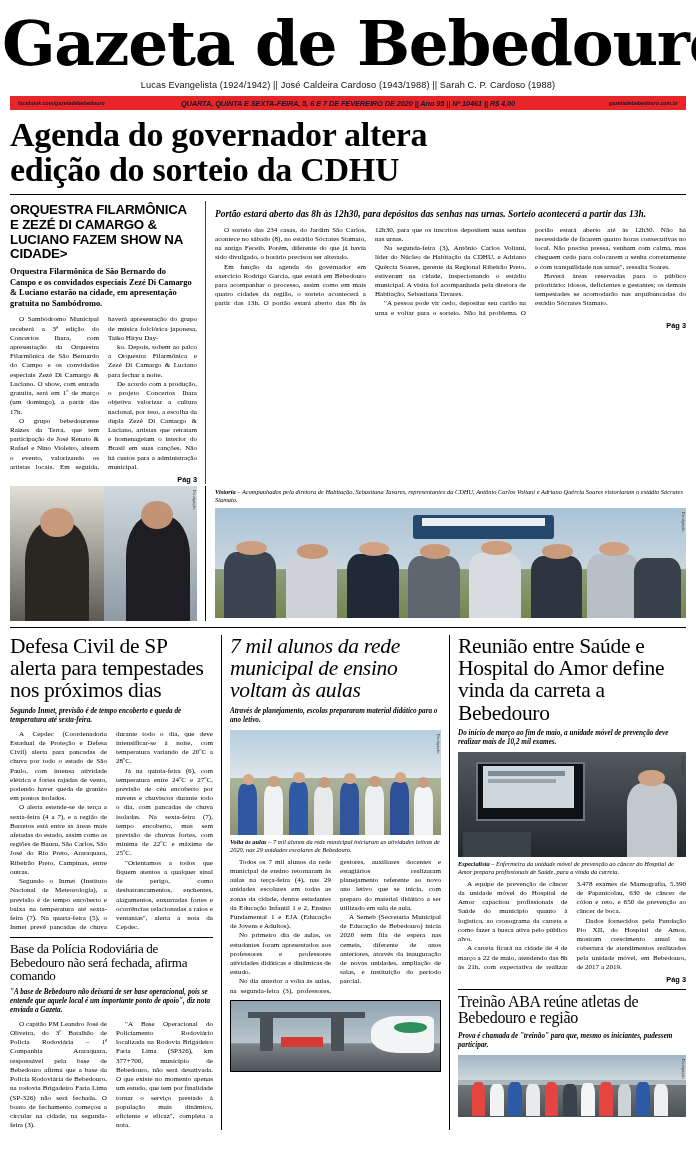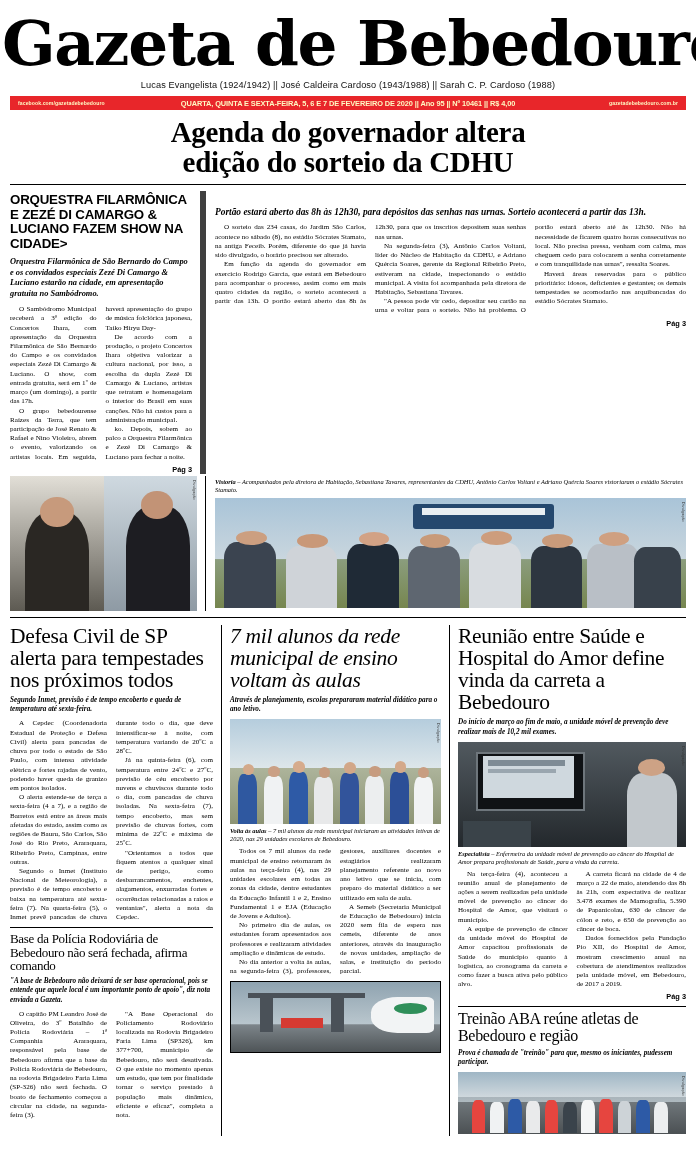--- a/index.html
+++ b/index.html
@@ -23,67 +23,68 @@
     font-size:9.2px;
     letter-spacing:.1px;
     margin:10px 0 6px 0;
     color:#111;
   }
   .redbar{
     position:relative;
     margin:0 10px;
     height:14px;
     background:#e8262a;
-    color:#fef9c3;
+    color:#0f172a;
     display:flex;
     align-items:center;
     justify-content:space-between;
     padding:0 8px;
     box-sizing:border-box;
+    font-style:italic;
   }
   .redbar .rb-side{font-family:"Liberation Sans",sans-serif;font-size:5.1px;font-weight:700;letter-spacing:.1px;white-space:nowrap;}
   .redbar .rb-center{
     position:absolute;left:0;right:0;text-align:center;
     font-family:"Liberation Sans",sans-serif;font-size:7.4px;font-weight:700;letter-spacing:-.1px;white-space:nowrap;
   }
 
   
   .lead-head{
     font-family:"Liberation Serif",serif;
     font-weight:700;
-    font-size:29px;
+    font-size:34px;
     line-height:1.02;
-    text-align:center;
+    text-align:left;
     margin:8px 10px 6px 10px;
     letter-spacing:-.3px;
   }
   .rule{border-top:1px solid #000;margin:0 10px;}
 
   
   .topzone{display:flex;margin:6px 10px 0 10px;}
-  .topzone .leftbox{width:196px;flex:none;padding-right:8px;box-sizing:border-box;border-right:6px solid #404040;}
+  .topzone .leftbox{width:196px;flex:none;padding-right:8px;box-sizing:border-box;border-right:1px solid #404040;}
   .topzone .rightbox{flex:1;padding-left:9px;box-sizing:border-box;}
 
   .kicker{
     font-family:"Liberation Sans",sans-serif;
     font-weight:700;
     font-size:13.3px;
     line-height:1.12;
     letter-spacing:-.2px;
     margin:2px 0 5px 0;
   }
   .sublede{
     font-family:"Liberation Serif",serif;
+    font-weight:700;
+    font-size:8.4px;line-height:1.25;margin:0 4px 6px 0;
+  }
+  .lede-cdhu{
+    font-family:"Liberation Serif",serif;
     font-style:italic;font-weight:700;
-    font-size:8.4px;line-height:1.25;margin:0 4px 6px 0;
-  }
-  .lede-cdhu{
-    font-family:"Liberation Serif",serif;
-    font-style:italic;font-weight:700;
-    font-size:9.4px;line-height:1.26;margin:16px 0 5px 0;
+    font-size:9.4px;line-height:1.26;margin:8px 0 5px 0;
   }
   .twocol{column-count:2;column-gap:9px;column-rule:none;}
   .threecol{column-count:3;column-gap:9px;}
   p.body{
     font-family:"Liberation Serif",serif;
     font-size:7.1px;line-height:1.3;
     text-align:justify;margin:0 0 0 0;text-indent:9px;
     hyphens:auto;
   }
   .pag{
@@ -147,22 +148,22 @@
   <div class="rule"></div>
 
   <div class="topzone">
 
     <div class="leftbox">
       <div class="kicker">ORQUESTRA FILARMÔNICA E ZEZÉ DI CAMARGO &amp; LUCIANO FAZEM SHOW NA CIDADE&gt;</div>
       <div class="sublede">Orquestra Filarmônica de São Bernardo do Campo e os convidados especiais Zezé Di Camargo &amp; Luciano estarão na cidade, em apresentação gratuita no Sambódromo.</div>
       <div class="twocol">
         <p class="body">O Sambódromo Municipal receberá a 3ª edição do Concertos Ihara, com apresentação da Orquestra Filarmônica de São Bernardo do Campo e os convidados especiais Zezé Di Camargo &amp; Luciano. O show, com entrada gratuita, será em 1º de março (um domingo), a partir das 17h.</p>
         <p class="body">O grupo bebedourense Raízes da Terra, que tem participação de José Renato &amp; Rafael e Nino Violeiro, abrem o evento, valorizando os artistas locais. Em seguida, haverá apresentação do grupo de música folclórica japonesa, Taiko Hiryu Day-</p>
+        <p class="body">ko. Depois, sobem ao palco a Orquestra Filarmônica e Zezé Di Camargo &amp; Luciano para fechar a noite.</p>
         <p class="body">De acordo com a produção, o projeto Concertos Ihara objetiva valorizar a cultura nacional, por isso, a escolha da dupla Zezé Di Camargo &amp; Luciano, artistas que retratam e homenageiam o interior do Brasil em suas canções. Não há custos para a administração municipal.</p>
-        <p class="body">ko. Depois, sobem ao palco a Orquestra Filarmônica e Zezé Di Camargo &amp; Luciano para fechar a noite.</p>
       </div>
       <div class="pag">Pág 3</div>
     </div>
 
     <div class="rightbox">
       <div class="lede-cdhu">Portão estará aberto das 8h às 12h30, para depósitos das senhas nas urnas. Sorteio acontecerá a partir das 13h.</div>
       <div class="threecol">
         <p class="body">O sorteio das 234 casas, do Jardim São Carlos, acontece no sábado (8), no estádio Sócrates Stamato, na antiga Feceib. Porém, diferente do que já havia sido divulgado, o horário precisou ser alterado.</p>
         <p class="body">Em função da agenda do governador em exercício Rodrigo Garcia, que estará em Bebedouro para acompanhar o processo, assim como em mais quatro cidades da região, o sorteio acontecerá a partir das 13h. O portão estará aberto das 8h às 12h30, para que os inscritos depositem suas senhas nas urnas.</p>
         <p class="body">Na segunda-feira (3), Antônio Carlos Voltani, líder do Núcleo de Habitação da CDHU, e Adriano Quércia Soares, gerente da Regional Ribeirão Preto, estiveram na cidade, inspecionando o estádio municipal. A visita foi acompanhada pela diretora de Habitação, Sebastiana Tavares.</p>
@@ -210,21 +211,21 @@
         <div class="credit">Divulgação</div>
       </div>
     </div>
   </div>
 
   <div class="rule" style="margin-top:6px;"></div>
 
   <div class="midzone">
 
     <div class="pkg c1">
-      <div class="sec-head">Defesa Civil de SP alerta para tempestades nos próximos todos</div>
+      <div class="sec-head">Defesa Civil de SP alerta para tempestades nos próximos dias</div>
       <div class="sec-sub">Segundo Inmet, previsão é de tempo encoberto e queda de temperatura até sexta-feira.</div>
       <div class="twocol">
         <p class="body">A Cepdec (Coordenadoria Estadual de Proteção e Defesa Civil) alerta para pancadas de chuva por todo o estado de São Paulo, com intensa atividade elétrica e fortes rajadas de vento, podendo haver queda de granizo em pontos isolados.</p>
         <p class="body">O alerta estende-se de terça a sexta-feira (4 a 7), e a região de Barretos está entre as áreas mais afetadas do estado, assim como as regiões de Bauru, São Carlos, São José do Rio Preto, Araraquara, Ribeirão Preto, Campinas, entre outras.</p>
         <p class="body">Segundo o Inmet (Instituto Nacional de Meteorologia), a previsão é de tempo encoberto e baixa na temperatura até sexta-feira (7). Na quarta-feira (5), o Inmet prevê pancadas de chuva durante todo o dia, que deve intensificar-se à noite, com temperatura variando de 20ºC a 28ºC.</p>
         <p class="body">Já na quinta-feira (6), com temperatura entre 24ºC e 27ºC, previsão de céu encoberto por nuvens e chuviscos durante todo o dia, com pancadas de chuva isoladas. Na sexta-feira (7), tempo encoberto, mas sem previsão de chuvas fortes, com mínima de 22ºC e máxima de 25ºC.</p>
         <p class="body">"Orientamos a todos que fiquem atentos a qualquer sinal de perigo, como desbarrancamentos, enchentes, alagamentos, enxurradas fortes e ocorrências relacionadas a raios e ventanias", alerta a nota da Cepdec.</p>
       </div>
 
       <div class="hr-blk"></div>
@@ -263,21 +264,21 @@
         <div class="credit">Divulgação</div>
       </div>
 
       <div class="caption">
         <b>Volta às aulas</b>
         <span>– 7 mil alunos da rede municipal iniciaram as atividades letivas de 2020, nas 29 unidades escolares de Bebedouro.</span>
       </div>
 
       <div class="twocol">
         <p class="body">Todos os 7 mil alunos da rede municipal de ensino retornaram às aulas na terça-feira (4), nas 29 unidades escolares em todas as zonas da cidade, dentre estudantes da Educação Infantil 1 e 2, Ensino Fundamental 1 e EJA (Educação de Jovens e Adultos).</p>
-        <p class="body">No primeiro dia de aulas, os estudantes foram apresentados aos professores e realizaram atividades ampliação e dinâmicas de estudo.</p>
+        <p class="body">No primeiro dia de aulas, os estudantes foram apresentados aos professores e professores atividades didáticas e dinâmicas de estudo.</p>
         <p class="body">No dia anterior a volta às aulas, na segunda-feira (3), professores, gestores, auxiliares docentes e estagiários realizaram planejamento referente ao novo ano letivo que se inicia, com preparo do material didático a ser utilizado em sala de aula.</p>
         <p class="body">A Semeb (Secretaria Municipal de Educação de Bebedouro) inicia 2020 sem fila de espera nas cemeis, diferente de anos anteriores, através da inauguração de novas unidades, ampliação de salas, e instituição do período parcial.</p>
       </div>
 
       <div class="photo" style="height:70px;margin-top:4px;border:1px solid #000;background:linear-gradient(#8fa3b0 0%,#b9c6cd 60%,#7d858a 61%,#4e5457 100%);position:relative;">
         <div style="position:absolute;right:3%;top:22%;width:30%;height:52%;background:#f2f4f5;border-radius:42% 12% 12% 42%;"></div>
         <div style="position:absolute;right:6%;top:30%;width:16%;height:16%;background:#2f8f5a;border-radius:50%;"></div>
         <div style="position:absolute;left:8%;top:16%;width:56%;height:8%;background:#4a5158;"></div>
         <div style="position:absolute;left:14%;top:24%;width:6%;height:48%;background:#4a5158;"></div>
         <div style="position:absolute;left:48%;top:24%;width:6%;height:48%;background:#4a5158;"></div>
@@ -299,21 +300,20 @@
         <div style="position:absolute;left:2%;bottom:0;width:30%;height:24%;background:#3a4349;"></div>
         <div class="credit">Divulgação</div>
       </div>
 
       <div class="caption">
         <b>Especialista</b>
         <span>– Enfermeira da unidade móvel de prevenção ao câncer do Hospital de Amor prepara profissionais de Saúde, para a vinda da carreta.</span>
       </div>
 
       <div class="twocol">
-        <p class="body">Na terça-feira (4), aconteceu a reunião anual de planejamento de ações a serem realizadas pela unidade móvel de prevenção ao câncer do Hospital de Amor, que visitará o município.</p>
         <p class="body">A equipe de prevenção de câncer da unidade móvel do Hospital de Amor capacitou profissionais de Saúde do município quanto à logística, ao cronograma da carreta e como fazer a busca ativa pelo público alvo.</p>
         <p class="body">A carreta ficará na cidade de 4 de março a 22 de maio, atendendo das 8h às 21h, com expectativa de realizar 3.478 exames de Mamografia, 5.390 de Papanicolau, 630 de câncer de cólon e reto, e 650 de prevenção ao câncer de boca.</p>
         <p class="body">Dados fornecidos pela Fundação Pio XII, do Hospital de Amor, mostram crescimento anual na cobertura de atendimentos realizados pela unidade móvel, em Bebedouro, de 2017 a 2019.</p>
       </div>
       <div class="pag">Pág 3</div>
 
       <div class="hr-blk"></div>
 
       <div class="sec-head" style="font-size:16px;">Treinão ABA reúne atletas de Bebedouro e região</div>
       <div class="sec-sub">Prova é chamada de "treinão" para que, mesmo os iniciantes, pudessem participar.</div>

